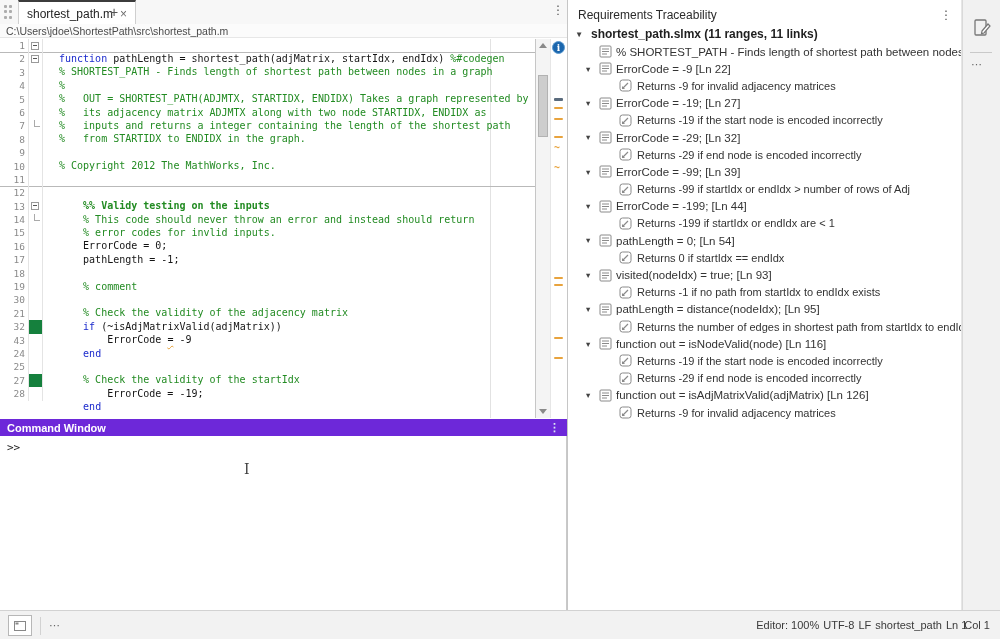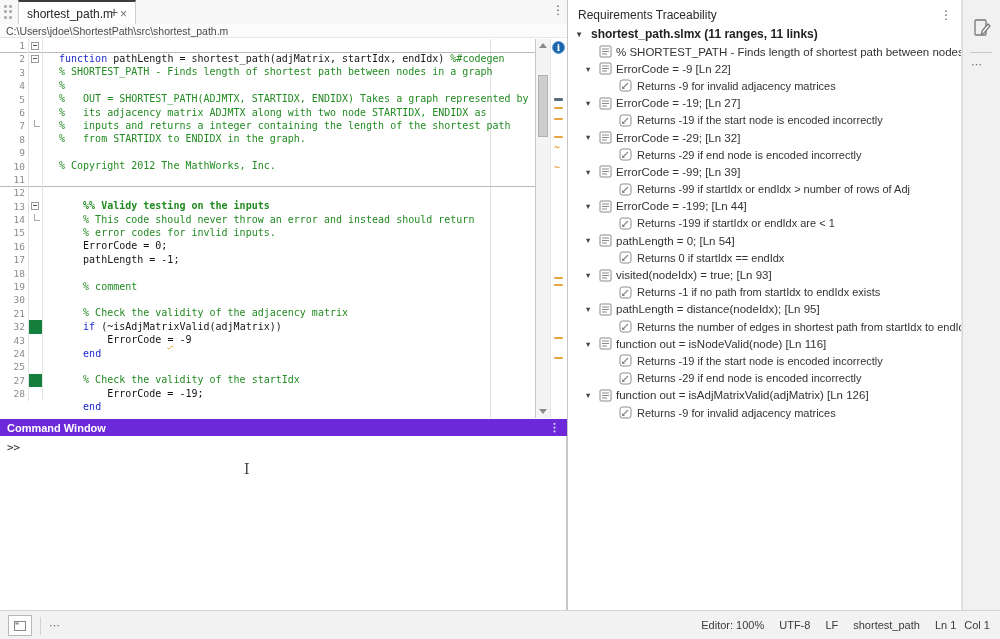--- a/index.html
+++ b/index.html
@@ -73,21 +73,21 @@
   .rightstrip{position:absolute;left:962px;top:0;width:38px;height:610px;background:#f1f1f1;border-left:1px solid #d9d9d9;box-sizing:border-box;}
   .rs-icon{position:absolute;left:9px;top:18px;width:20px;height:20px;}
   .rs-sep{position:absolute;left:7px;top:52px;width:22px;height:1px;background:#c9c9c9;}
   .rs-more{position:absolute;left:8px;top:58px;color:#666;font-size:11px;letter-spacing:1px;}
   
   .statusbar{position:absolute;left:0;top:610px;width:1000px;height:29px;background:#f2f2f2;border-top:1px solid #d2d2d2;box-sizing:border-box;}
   .sb-left{position:absolute;left:8px;top:4px;display:flex;align-items:center;gap:8px;}
   .sb-winbtn{width:22px;height:19px;background:#fff;border:1px solid #b7b7b7;display:flex;align-items:center;justify-content:center;}
   .sb-sep{width:1px;height:18px;background:#d2d2d2;}
   .sb-more{color:#666;font-size:11px;letter-spacing:1px;}
-  .sb-right{position:absolute;right:10px;top:0;height:28px;display:flex;align-items:center;gap:15px;font-size:11px;color:#3a3a3a;}
+  .sb-right{position:absolute;right:10px;top:0;height:28px;display:flex;align-items:center;gap:4px;font-size:11px;color:#3a3a3a;}
   .sb-right .tight{margin-left:-7px;}
 </style>
 </head>
 <body>
 
 <div id="app">
 
   <div class="tabbar">
     <div class="grip">
         <i></i>

